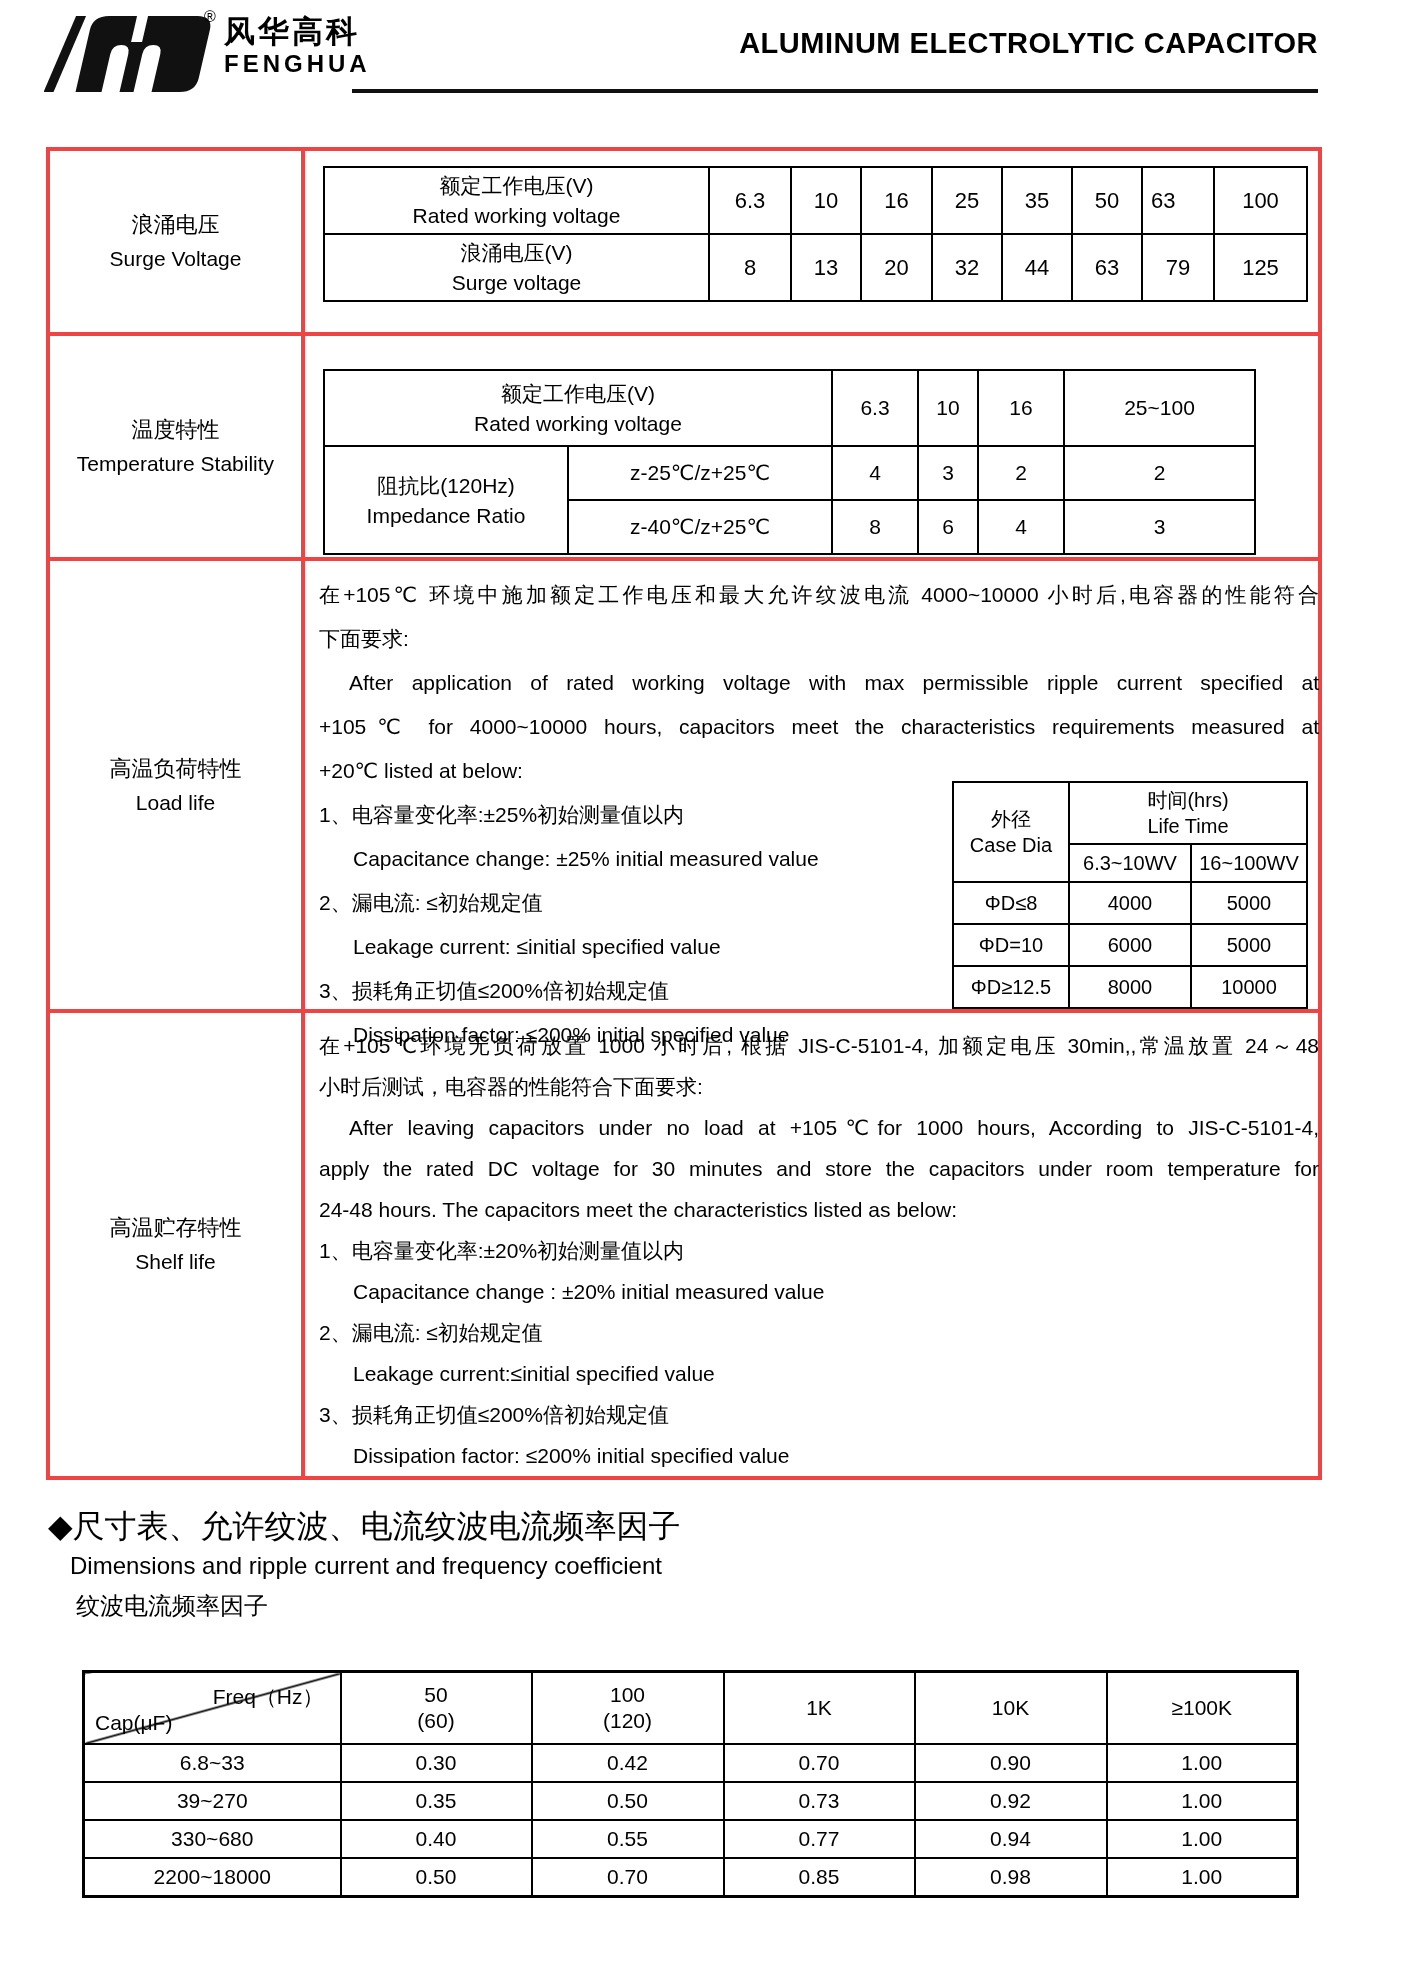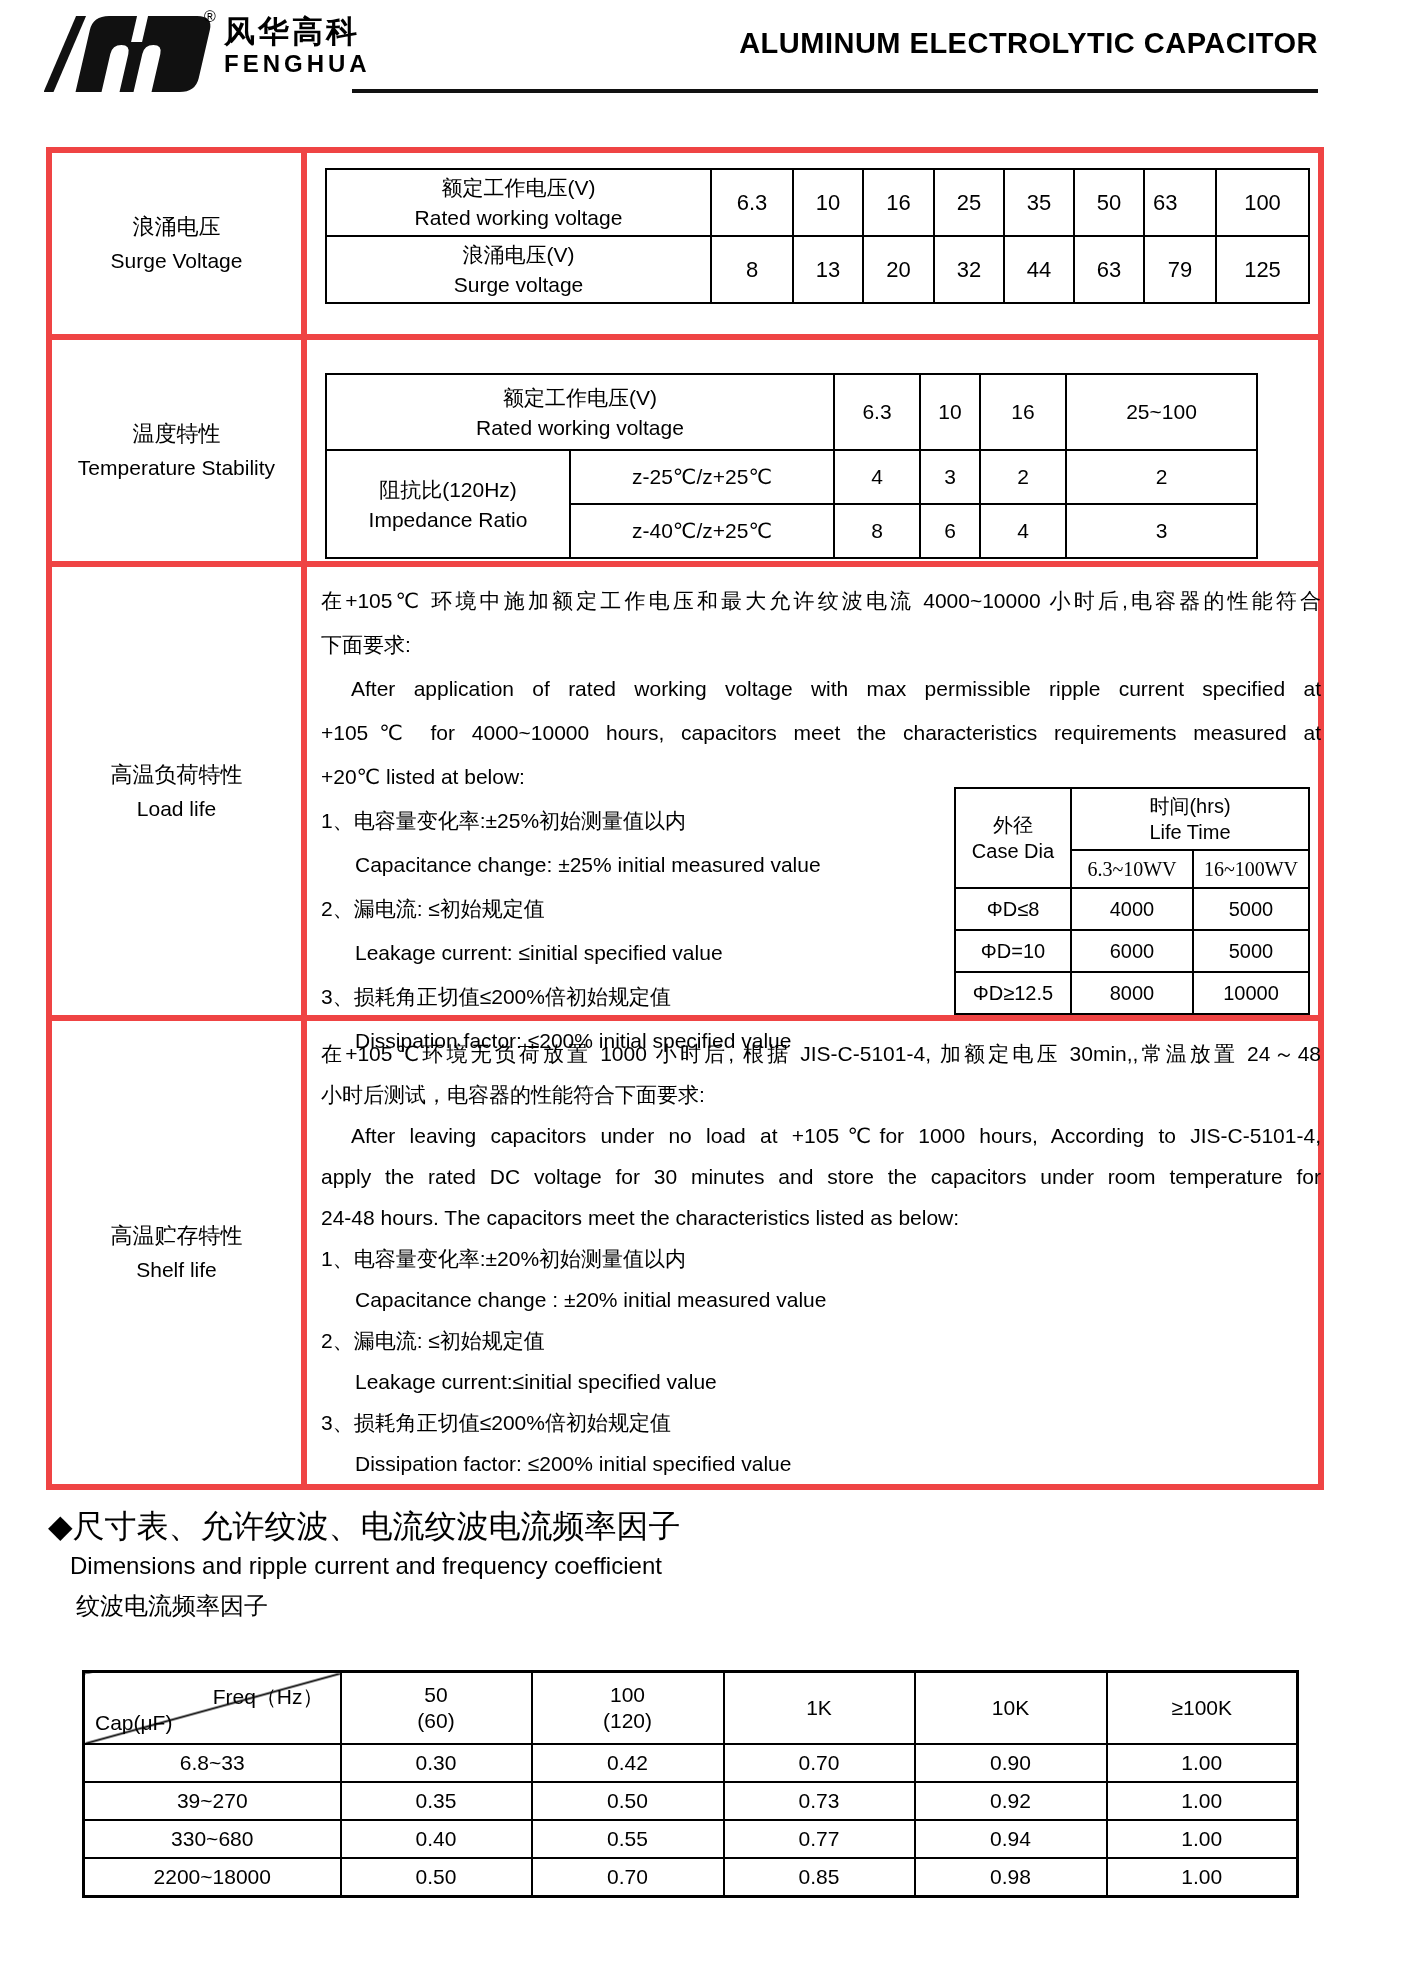--- a/index.html
+++ b/index.html
@@ -13,21 +13,21 @@
   .logo-cn{font-size:31px;font-weight:bold;letter-spacing:3px;line-height:36px;}
   .logo-en{font-size:24px;font-weight:bold;letter-spacing:4px;line-height:28px;}
   .page-title{position:absolute;top:27px;right:93px;font-size:29px;font-weight:bold;letter-spacing:.5px;}
   .header-rule{position:absolute;left:352px;top:89px;width:966px;height:4px;background:#111;}
 
   
   table{border-collapse:collapse;table-layout:fixed;}
   td{padding:0;}
 
   .outer{position:absolute;left:46px;top:147px;width:1272px;border:3px solid #000;}
-  .outer > tbody > tr > td{border:6px solid #ef4444;vertical-align:middle;}
+  .outer > tbody > tr > td{border:4px solid #ef4444;vertical-align:middle;}
   .label-cell{text-align:center;}
   .label-cn{font-size:22px;line-height:26px;}
   .label-en{font-size:21px;line-height:25px;margin-top:8px;}
   .content-cell{position:relative;vertical-align:top;}
 
   .two .cn{font-size:21px;line-height:26px;}
   .two .en{font-size:21px;line-height:25px;margin-top:4px;}
 
   
   .surge-t{position:absolute;left:18px;top:15px;width:983px;}
@@ -45,21 +45,21 @@
   .ll{font-size:21px;line-height:44px;white-space:nowrap;}
   .sl{font-size:21px;line-height:41px;white-space:nowrap;}
   .just{white-space:normal;text-align:justify;text-align-last:justify;}
   .indent{text-indent:30px;}
   .sub{padding-left:34px;}
 
   
   .life-t{position:absolute;left:647px;top:220px;width:354px;background:#fff;}
   .life-t td{border:2px solid #000;text-align:center;font-size:20px;}
   .life-t .lt-time td,.life-t td.lt-time{height:60px;}
-  .life-t tr.lt-h2 td{height:36px;font-family:Liberation Serif, serif;}
+  .life-t tr.lt-h2 td{height:36px;}
   .life-t tr.lt-d td{height:40px;}
   .life-t .cn{font-size:20px;line-height:24px;}
   .life-t .en{font-size:20px;line-height:24px;margin-top:2px;}
 
   
   .sec{position:absolute;left:48px;top:1506px;}
   .sec-cn{font-size:32px;line-height:40px;}
   .sec-en{font-size:24px;line-height:40px;padding-left:22px;}
   .sec-cn2{font-size:24px;line-height:40px;padding-left:28px;}
   .sec-en2{font-size:25px;line-height:40px;padding-left:24px;}

